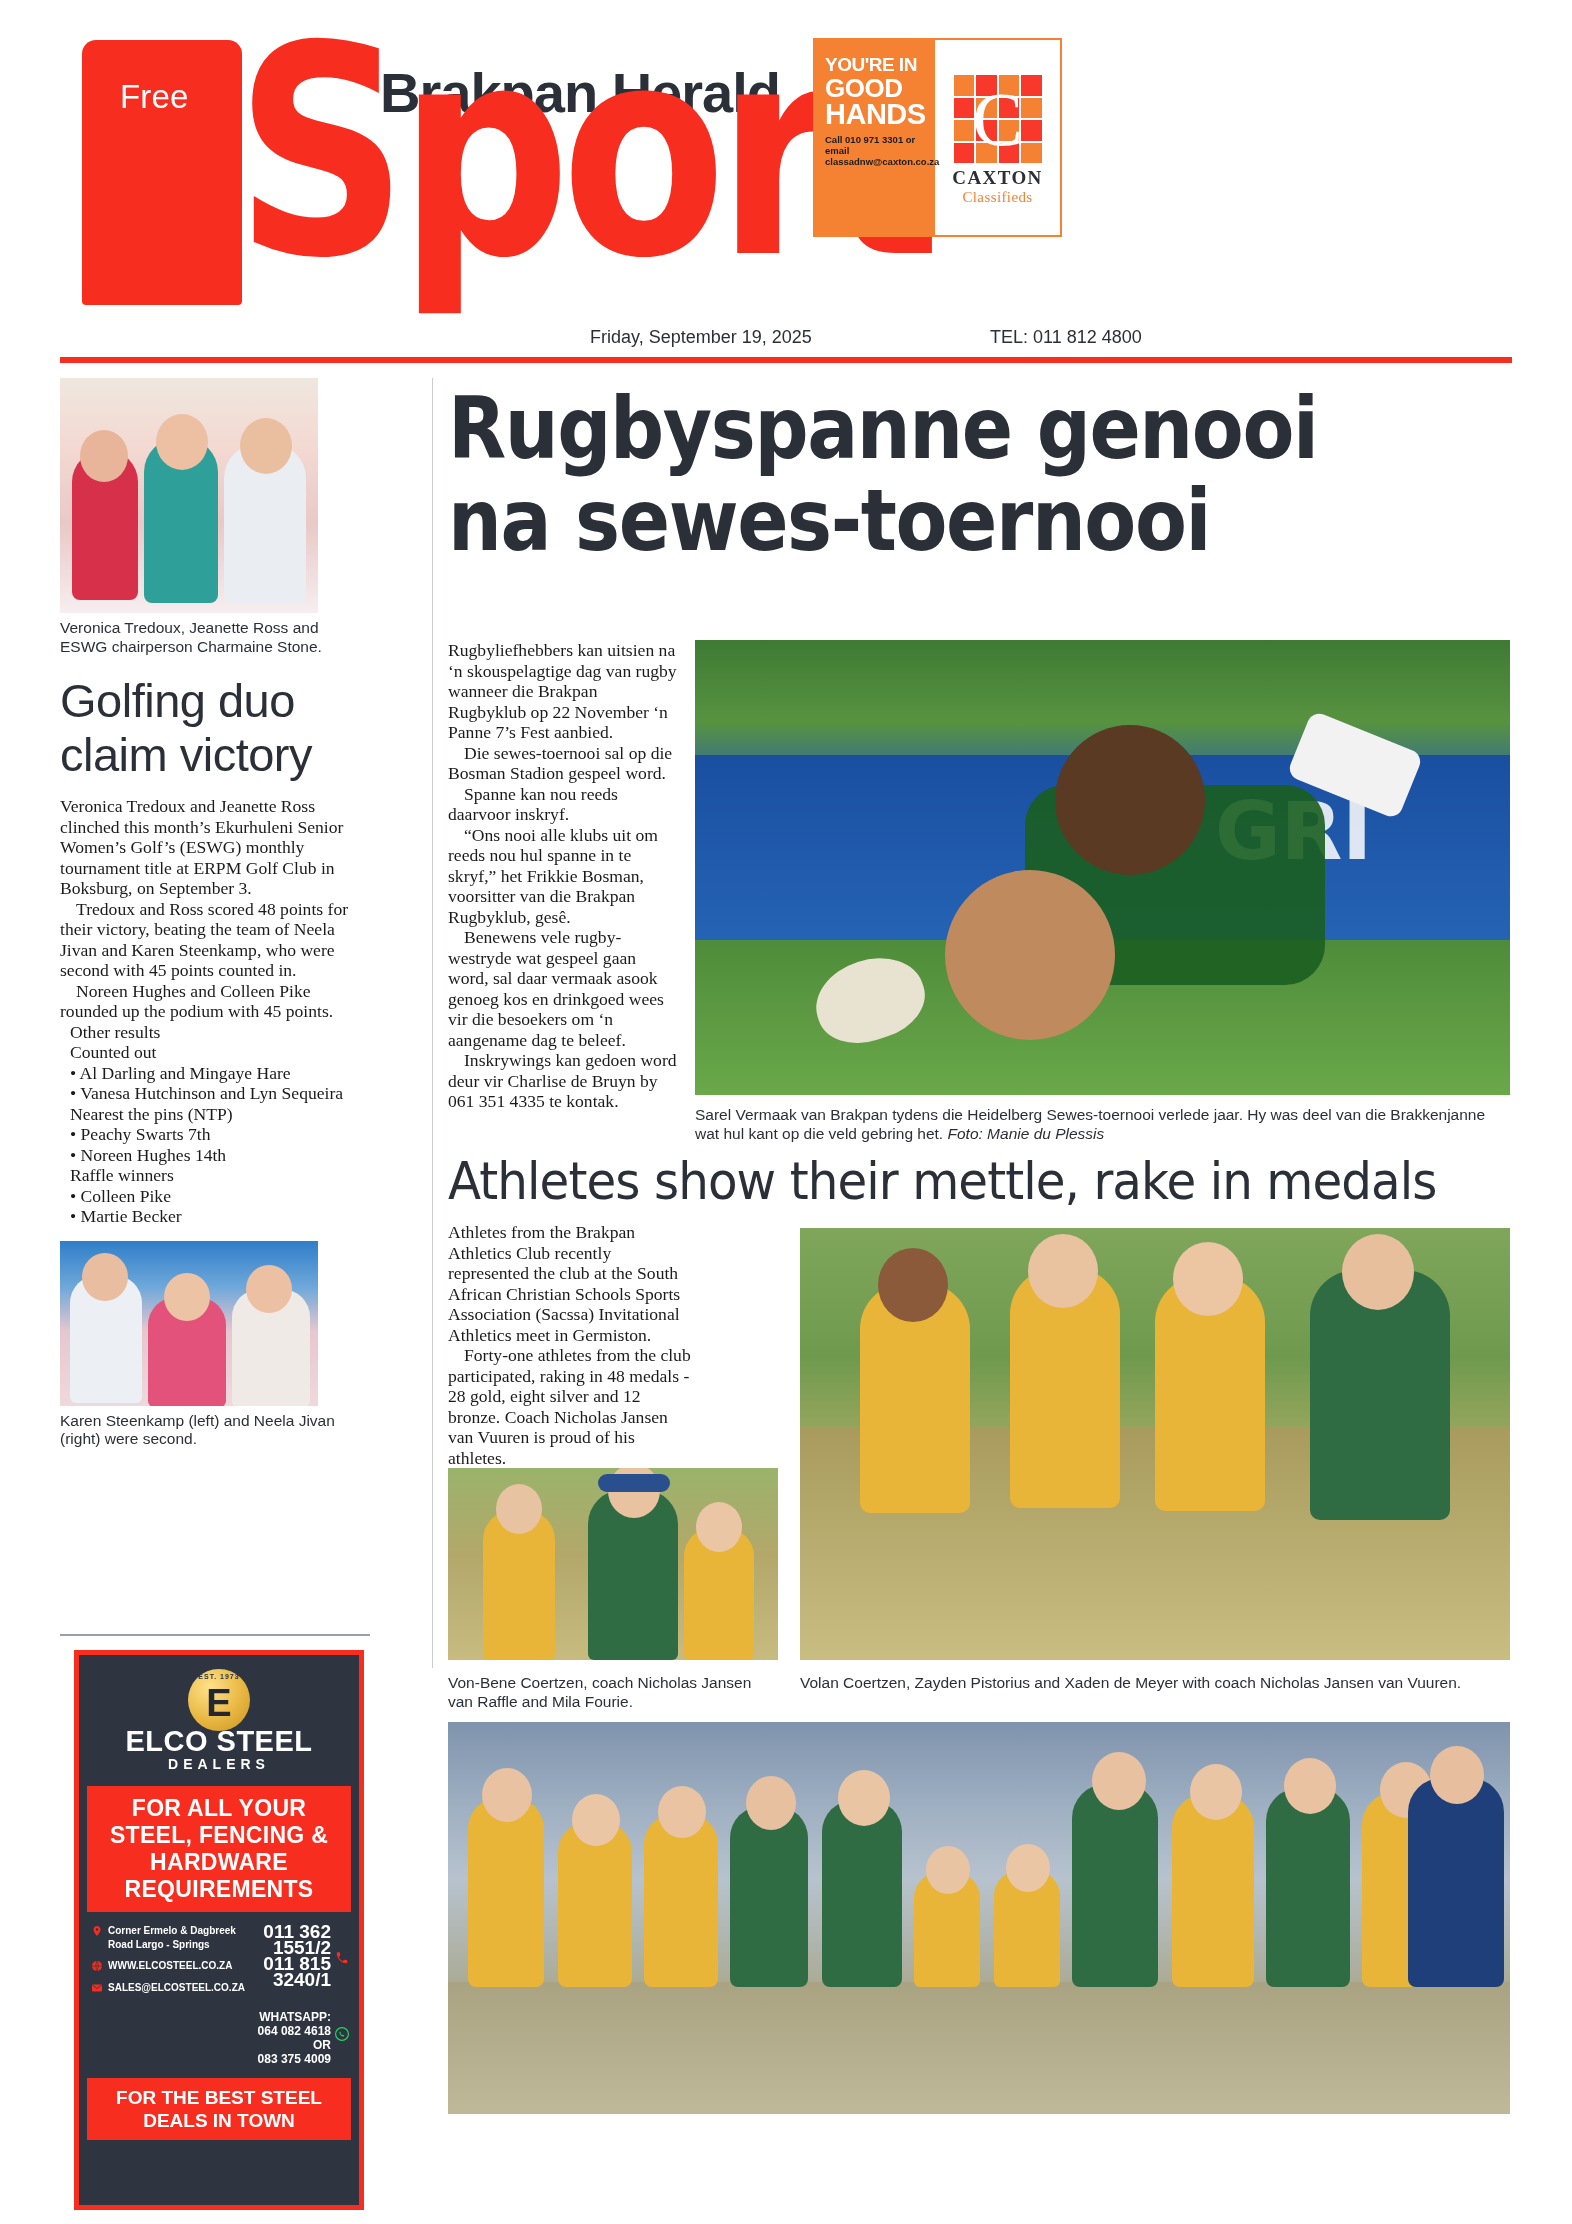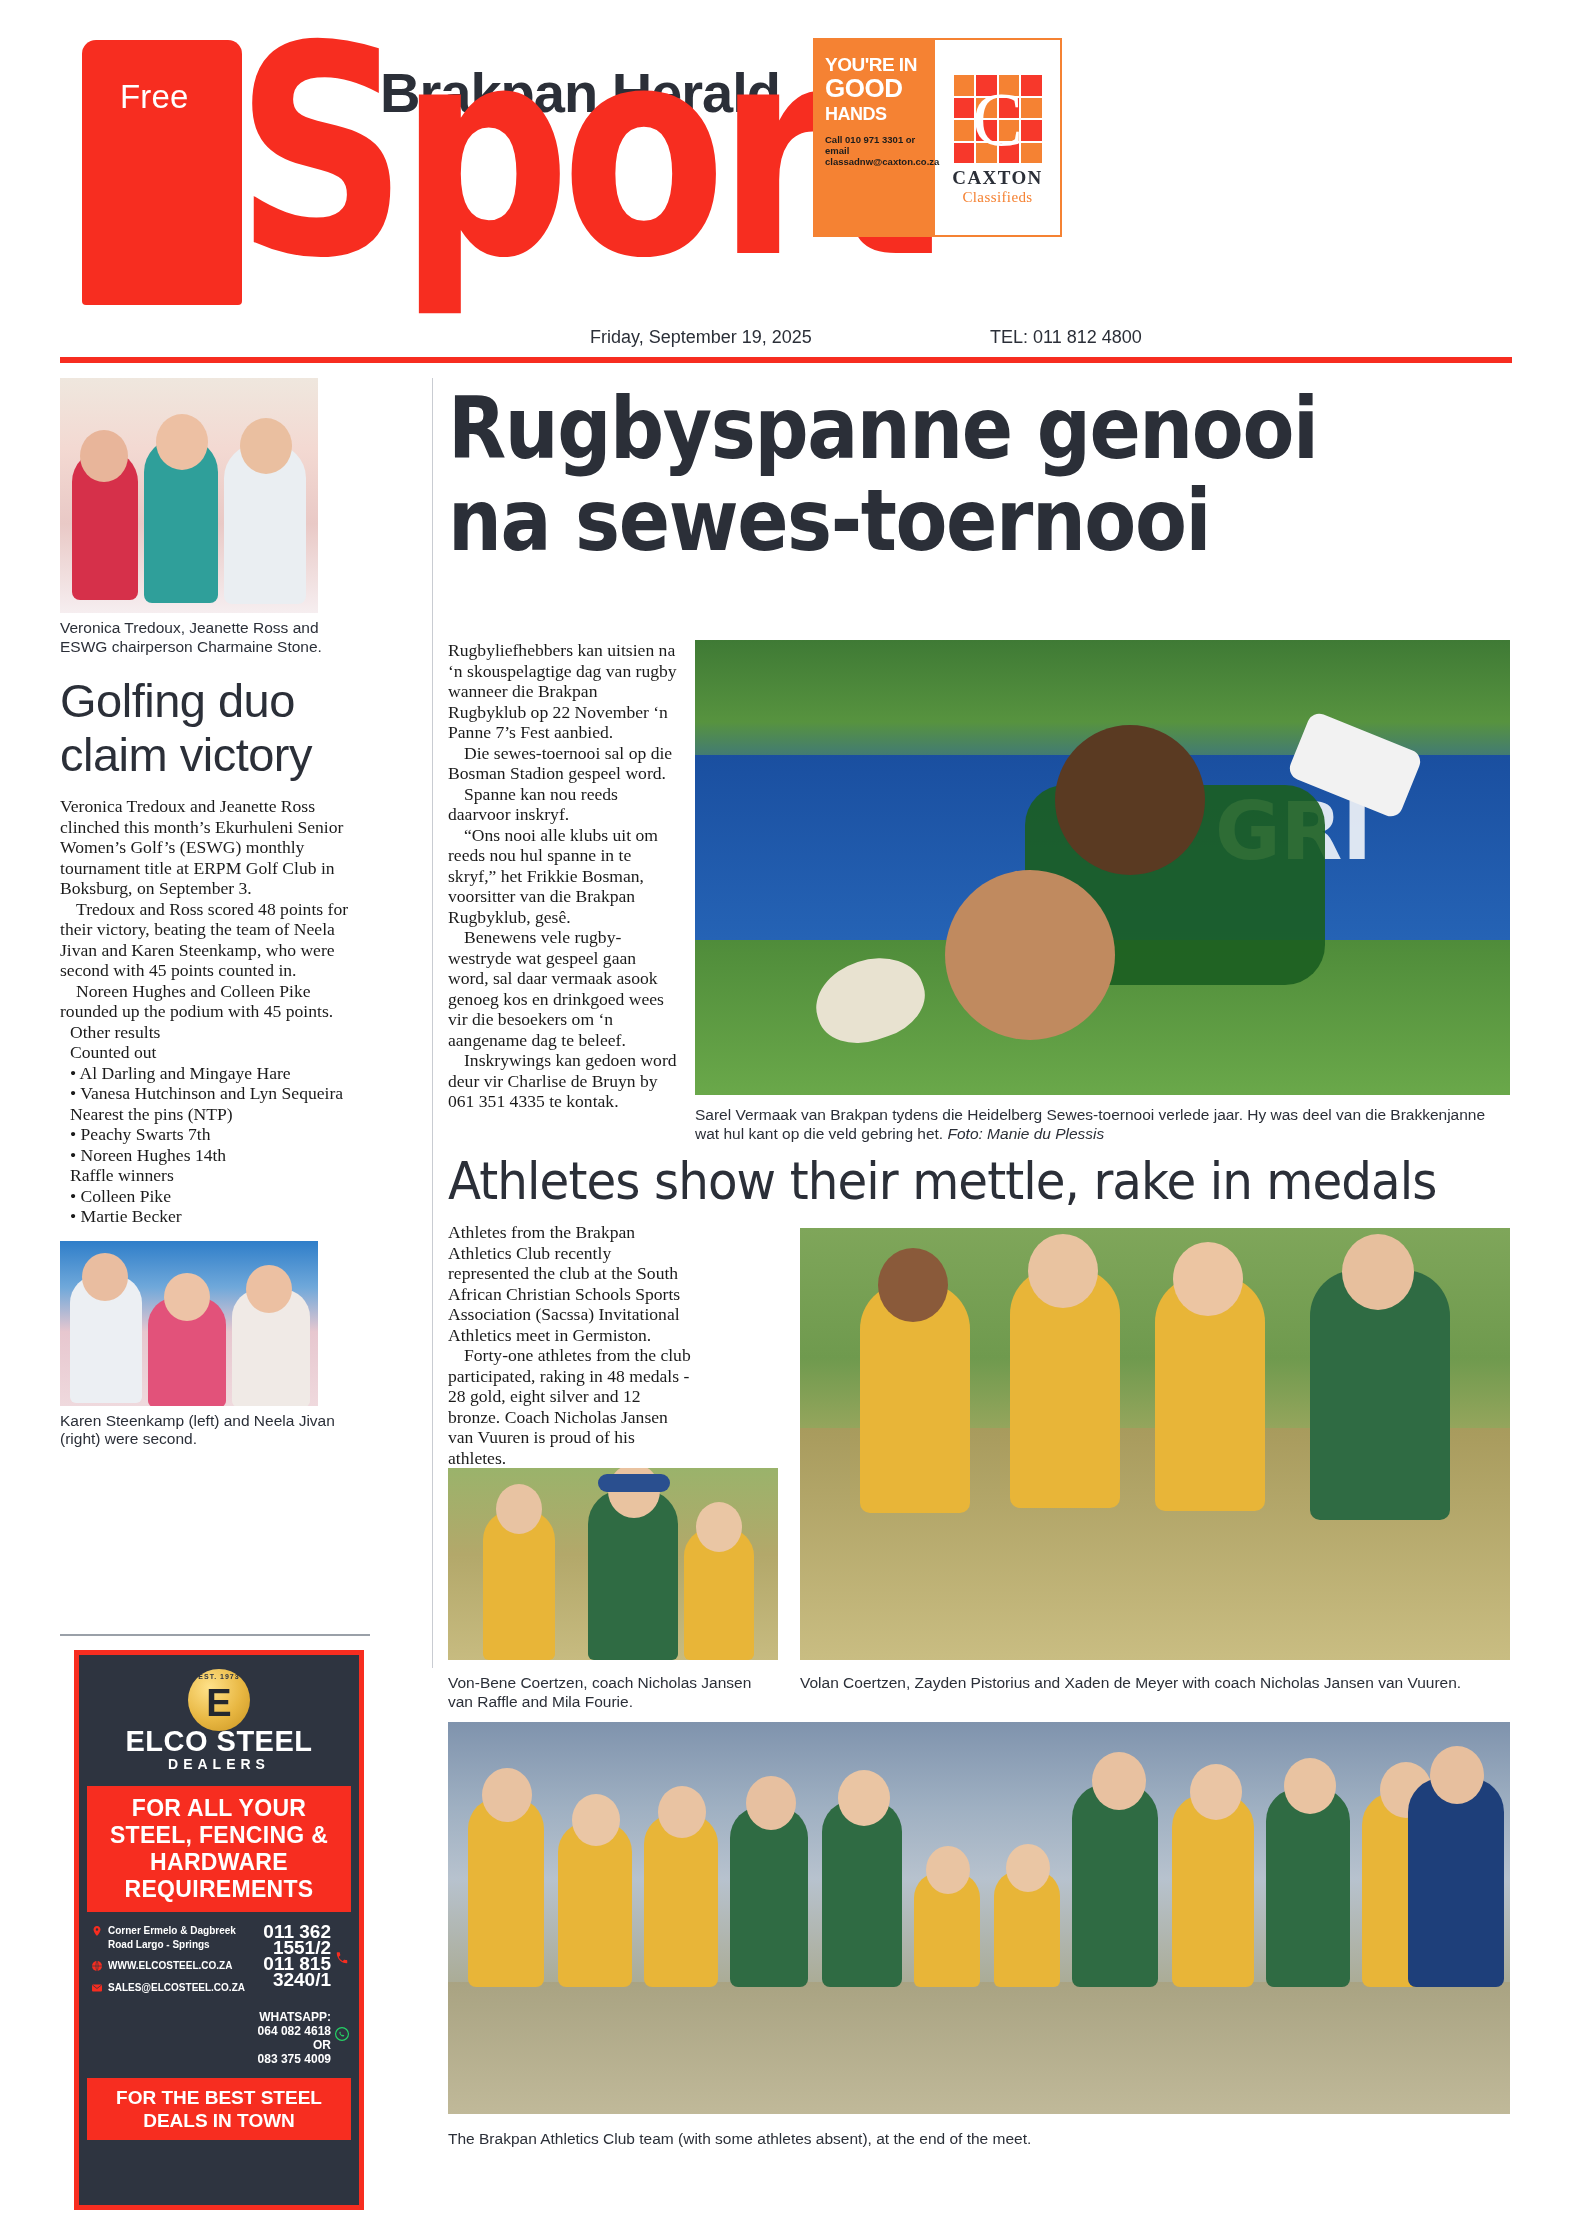--- a/index.html
+++ b/index.html
@@ -34,21 +34,21 @@
   .caxton{
     position:absolute;left:753px;top:8px;width:245px;height:195px;
     border:2px solid #f58233;background:#fff;display:flex;
   }
   .caxton-left{
     width:120px;background:#f58233;color:#fff;padding:14px 10px 6px 10px;
     box-sizing:border-box;
   }
   .cx-l1{font-size:19px;font-weight:bold;line-height:21px;letter-spacing:-.5px;}
   .cx-l2{font-size:26px;font-weight:bold;line-height:26px;letter-spacing:-.5px;}
-  .cx-l3{font-size:18px;font-weight:bold;line-height:26px;letter-spacing:-.5px;}
+  .cx-l3{font-size:29px;font-weight:bold;line-height:26px;letter-spacing:-.5px;text-align:right;}
   .cx-call{font-size:9.5px;font-weight:bold;line-height:11px;margin-top:7px;color:#1c1c1c;}
   .caxton-right{
     flex:1;display:flex;flex-direction:column;align-items:center;justify-content:center;
     padding-top:6px;box-sizing:border-box;
   }
   .cx-grid{
     width:88px;height:88px;display:grid;grid-template-columns:repeat(4,1fr);
     grid-template-rows:repeat(4,1fr);gap:2px;position:relative;
   }
   .cx-grid i{display:block;}
@@ -392,15 +392,14 @@
     <div style="position:absolute;left:644px;top:30px;width:54px;height:58px;border-radius:50%;background:#e8c1a0;"></div>
     <div style="position:absolute;left:724px;top:72px;width:82px;height:193px;border-radius:33px 33px 8px 8px;background:#e8b538;"></div>
     <div style="position:absolute;left:742px;top:42px;width:52px;height:56px;border-radius:50%;background:#eac5a4;"></div>
     <div style="position:absolute;left:818px;top:66px;width:84px;height:199px;border-radius:33px 33px 8px 8px;background:#2f6b43;"></div>
     <div style="position:absolute;left:836px;top:36px;width:52px;height:56px;border-radius:50%;background:#e9c3a1;"></div>
     <div style="position:absolute;left:914px;top:70px;width:84px;height:195px;border-radius:33px 33px 8px 8px;background:#e8b538;"></div>
     <div style="position:absolute;left:932px;top:40px;width:52px;height:56px;border-radius:50%;background:#e8c2a0;"></div>
     <div style="position:absolute;left:960px;top:56px;width:96px;height:209px;border-radius:34px 34px 8px 8px;background:#1e3f7a;"></div>
     <div style="position:absolute;left:982px;top:24px;width:54px;height:58px;border-radius:50%;background:#e7bf9e;"></div>
   </div>
-  <div class="team-cap caption">The Brakpan Athletics Club team (with some athletes absent), at the end of the meet.</div>
 
 </div>
 
 </body></html>

